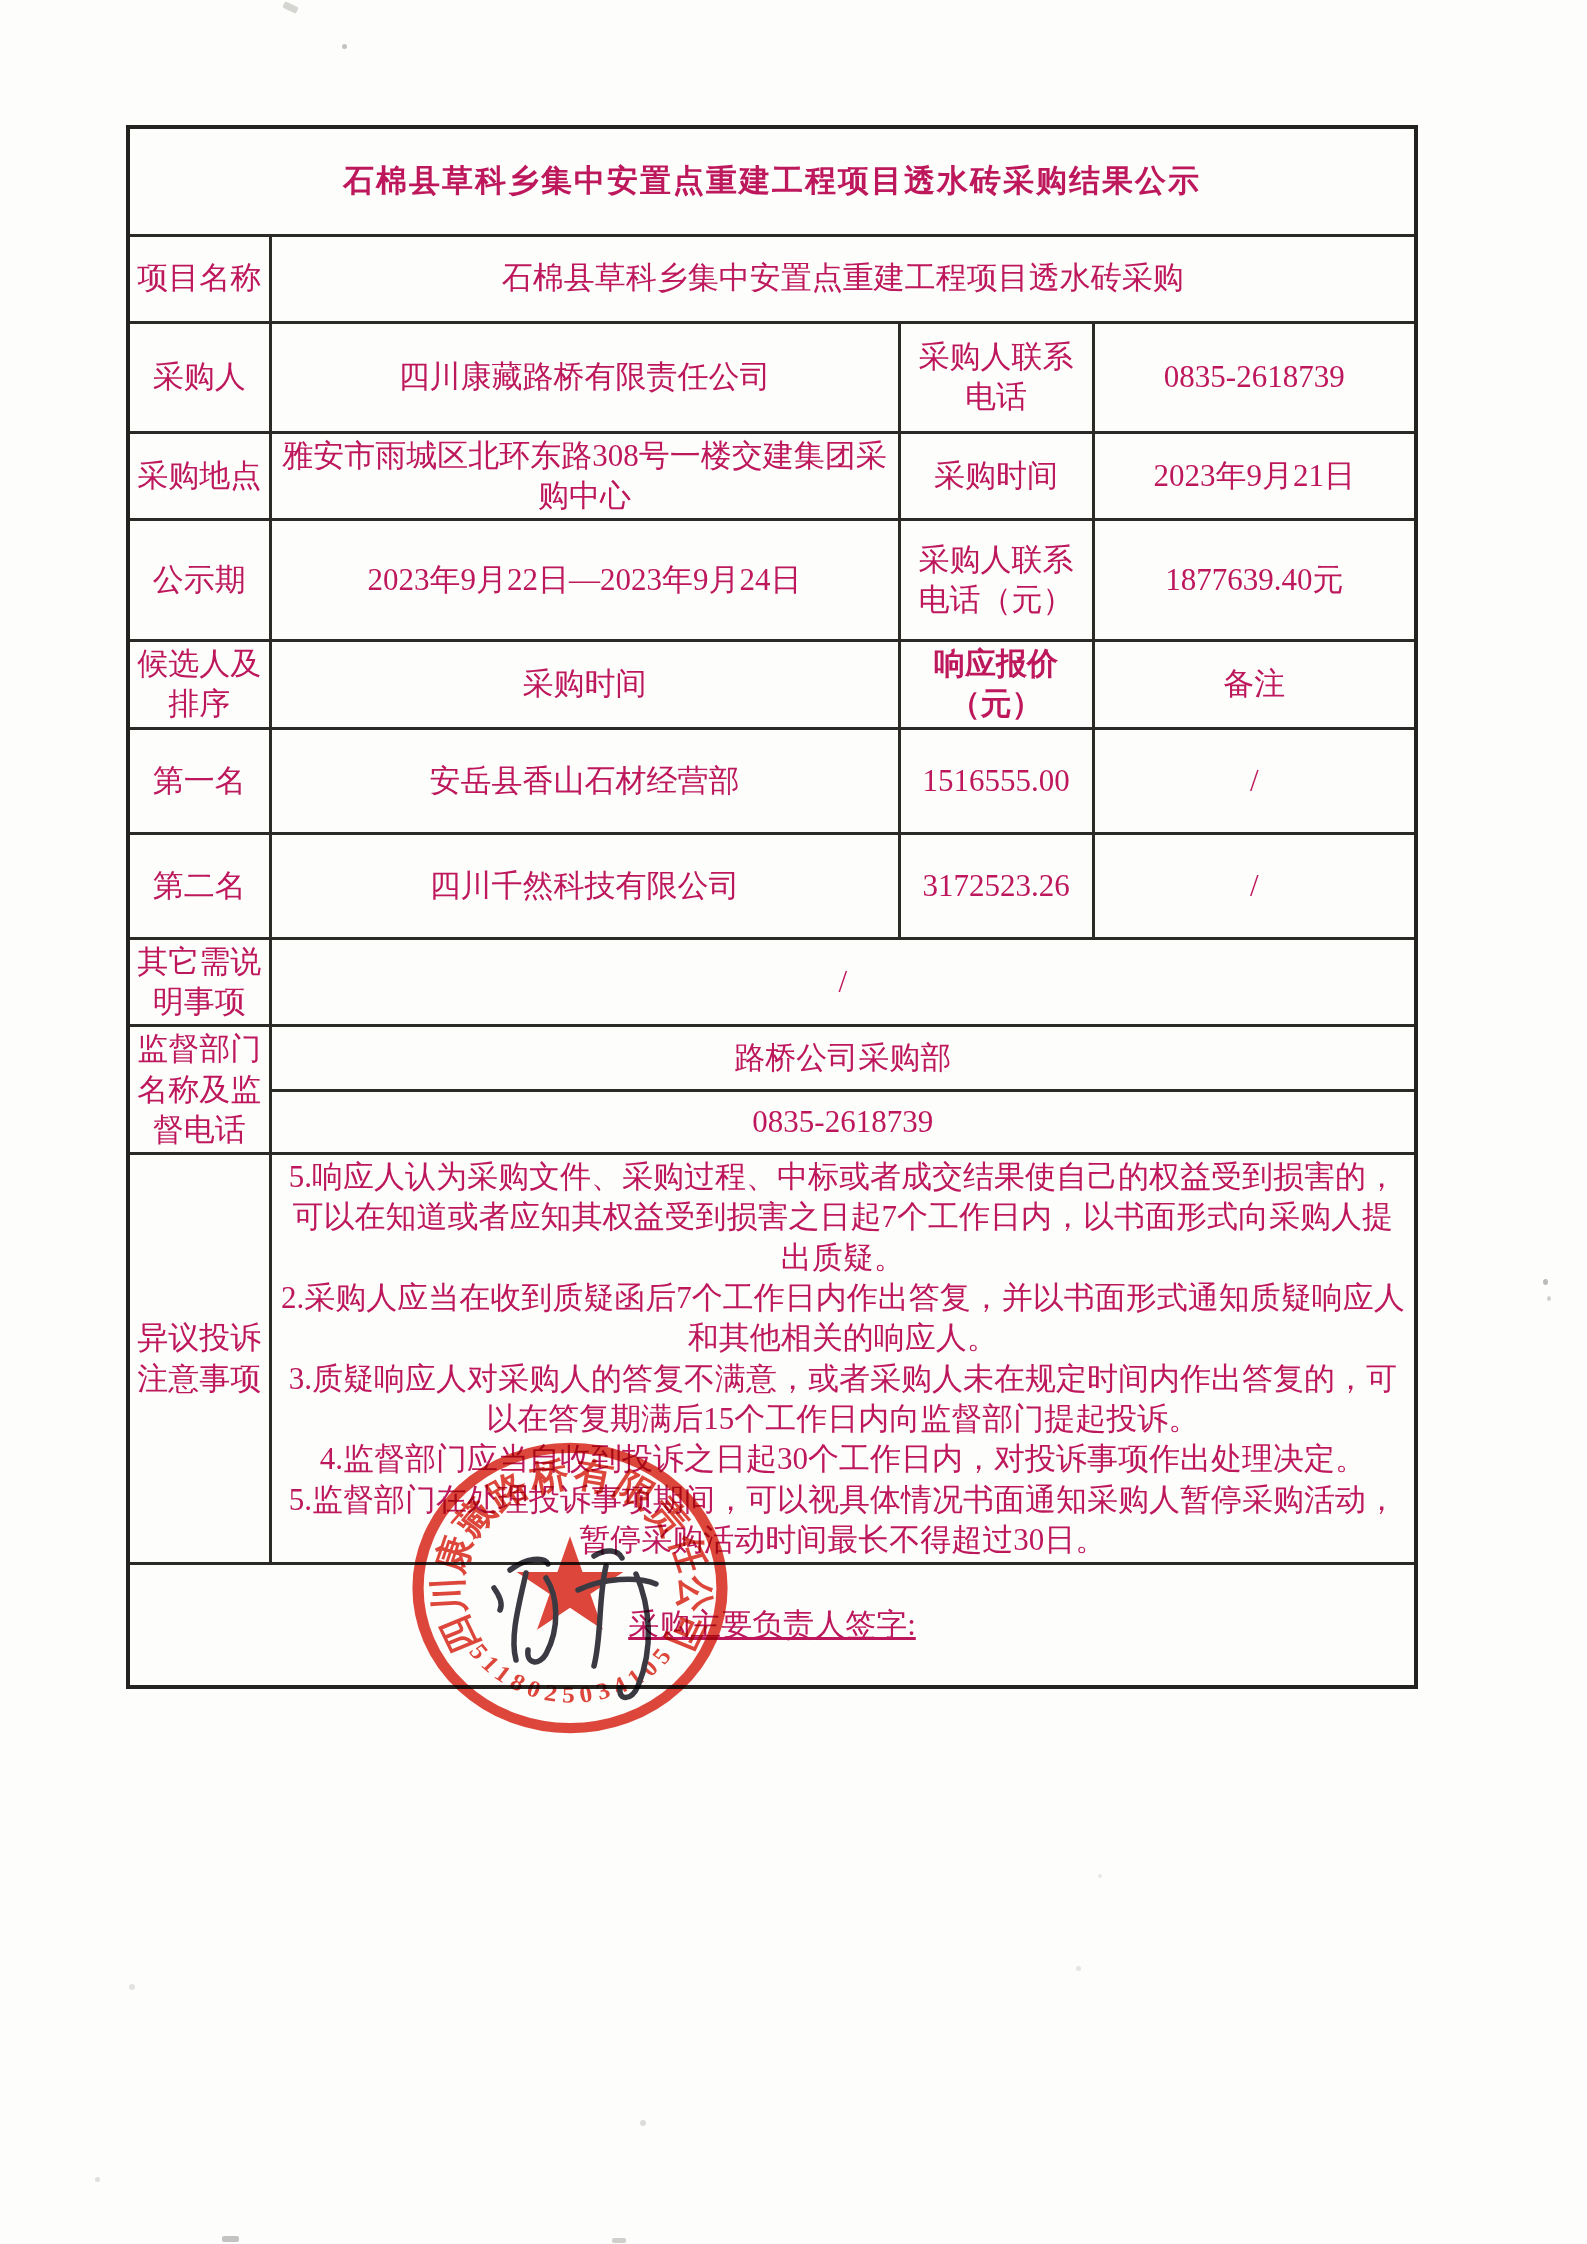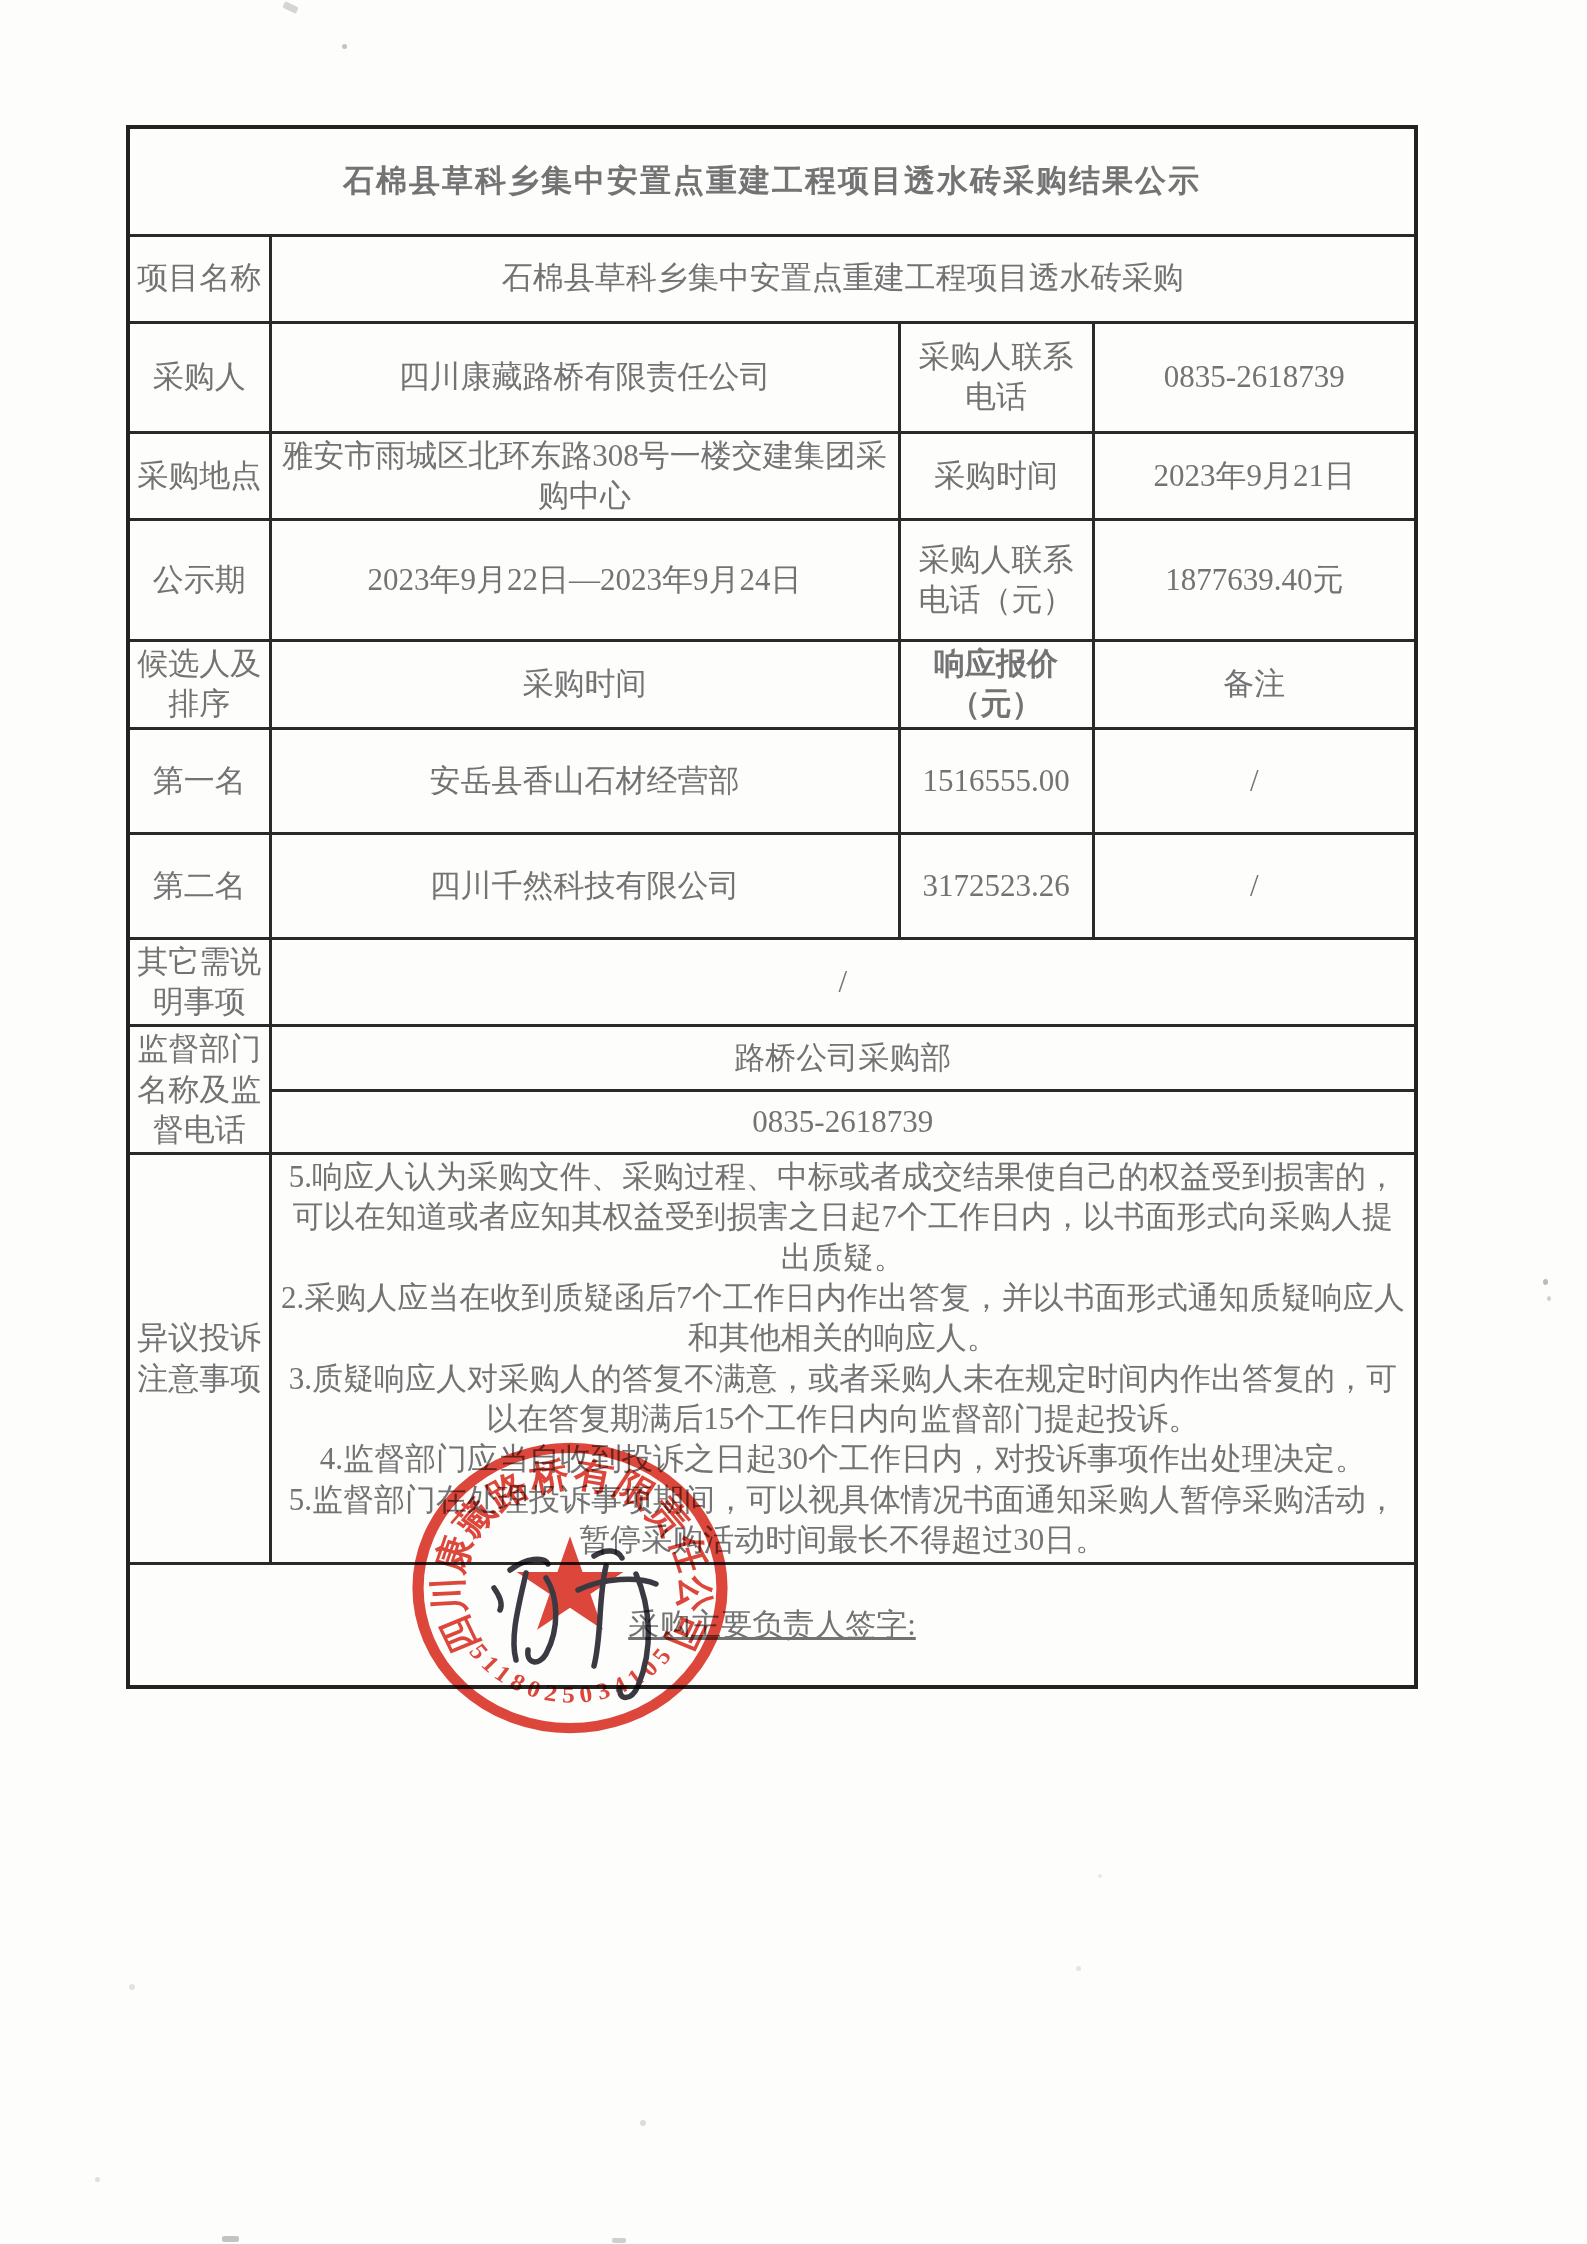--- a/index.html
+++ b/index.html
@@ -2,21 +2,21 @@
 <html><head>
 <meta charset="utf-8">
 <style>
   html,body{margin:0;padding:0;background:#ffffff;}
   .page{
     position:relative;
     width:1587px;height:2244px;
     background:#fdfdfc;
     overflow:hidden;
     font-family:"Liberation Serif", serif;
-    color:#737373;
+    color:#be185d;
   }
   table.doc{
     position:absolute;left:126px;top:125px;
     width:1288px;
     border-collapse:collapse;
     table-layout:fixed;
     background:transparent;
   }
   table.doc{border:4px solid #24231f;}
   table.doc td{

